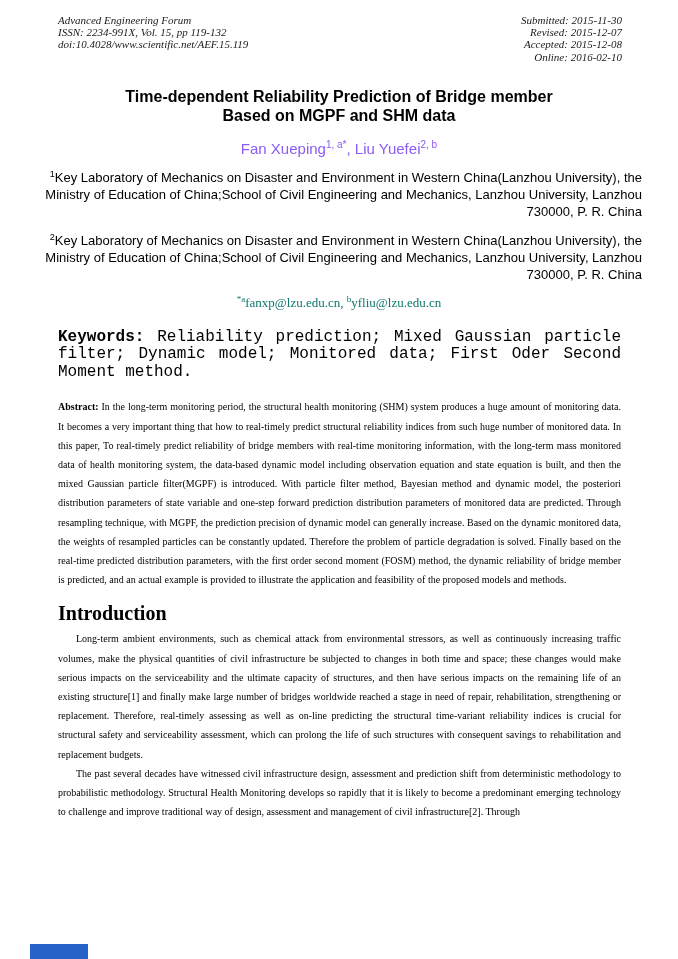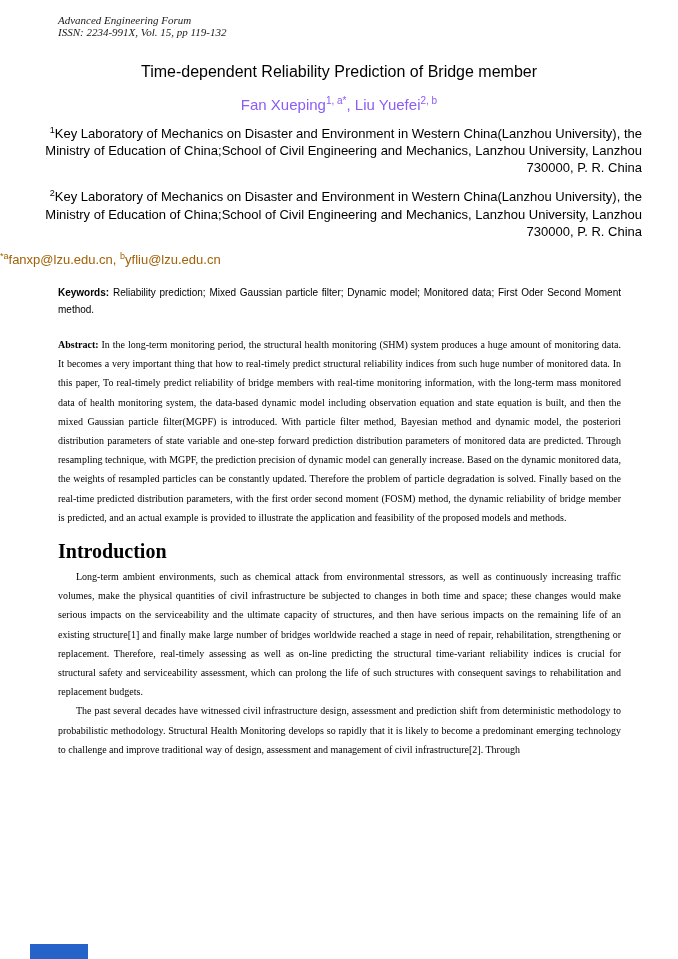--- a/index.html
+++ b/index.html
@@ -24,21 +24,21 @@
     font-size: 11px;
     line-height: 12.2px;
     color: #1a1a1a;
   }
   .hdr-right { text-align: right; }
   
   .title {
     margin: 24px 40px 0 40px;
     text-align: center;
     font-family: "Liberation Sans", sans-serif;
-    font-weight: normal;
+    font-weight: bold;
     font-size: 16px;
     line-height: 19.5px;
     color: #000;
   }
   
   .authors {
     margin-top: 13px;
     text-align: center;
     font-family: "Liberation Sans", sans-serif;
     font-size: 15px;
@@ -51,30 +51,31 @@
     text-align: right;
     font-family: "Liberation Sans", sans-serif;
     font-size: 13px;
     line-height: 17px;
     color: #000;
   }
   .affil sup { font-size: 9px; }
   
   .emails {
     margin-top: 11px;
-    font-family: Liberation Sans, sans-serif;
+    text-align: center;
+    font-family: Liberation Serif, serif;
     font-size: 13px;
-    color: #a16207;
+    color: #0f766e;
   }
   .emails sup { font-size: 9px; }
   
   .keywords {
     margin: 17px 57px 0 58px;
-    font-family: Liberation Sans, sans-serif;
-    font-size: 10px;
+    font-family: Liberation Mono, monospace;
+    font-size: 16px;
     line-height: 17.5px;
     text-align: justify;
     color: #000;
   }
   .keywords b { font-weight: bold; }
   
   .body-par {
     margin: 16px 57px 0 58px;
     font-family: "Liberation Serif", serif;
     font-size: 10px;
@@ -106,24 +107,31 @@
 </style>
 </head>
 <body>
 
 <div class="page">
 
   <div class="hdr">
     <div class="hdr-left">
       <div>Advanced Engineering Forum</div>
       <div>ISSN: 2234-991X, Vol. 15, pp 119-132</div>
+      <div>doi:10.4028/www.scientific.net/AEF.15.119</div>
+    </div>
+    <div class="hdr-right">
+      <div>Submitted: 2015-11-30</div>
+      <div>Revised: 2015-12-07</div>
+      <div>Accepted: 2015-12-08</div>
+      <div>Online: 2016-02-10</div>
     </div>
   </div>
 
-  <h1 class="title"><span>Time-dependent Reliability Prediction of Bridge member</span><br></h1>
+  <h1 class="title"><span>Time-dependent Reliability Prediction of Bridge member</span><br><span>Based on MGPF and SHM data</span></h1>
 
   <div class="authors"><span>Fan Xueping</span><sup>1, a*</sup><span>, </span><span>Liu Yuefei</span><sup>2, b</sup></div>
 
   <p class="affil"><sup>1</sup><span>Key Laboratory of Mechanics on Disaster and Environment in Western China(Lanzhou University), the Ministry of Education of China;School of Civil Engineering and Mechanics, Lanzhou University, Lanzhou 730000, P. R. China</span></p>
 
   <p class="affil"><sup>2</sup><span>Key Laboratory of Mechanics on Disaster and Environment in Western China(Lanzhou University), the Ministry of Education of China;School of Civil Engineering and Mechanics, Lanzhou University, Lanzhou 730000, P. R. China</span></p>
 
   <div class="emails"><sup>*a</sup><span>fanxp@lzu.edu.cn</span><span>, </span><sup>b</sup><span>yfliu@lzu.edu.cn</span></div>
 
   <p class="keywords"><b>Keywords:</b> <span>Reliability prediction; Mixed Gaussian particle filter; Dynamic model; Monitored data; First Oder Second Moment method.</span></p>

